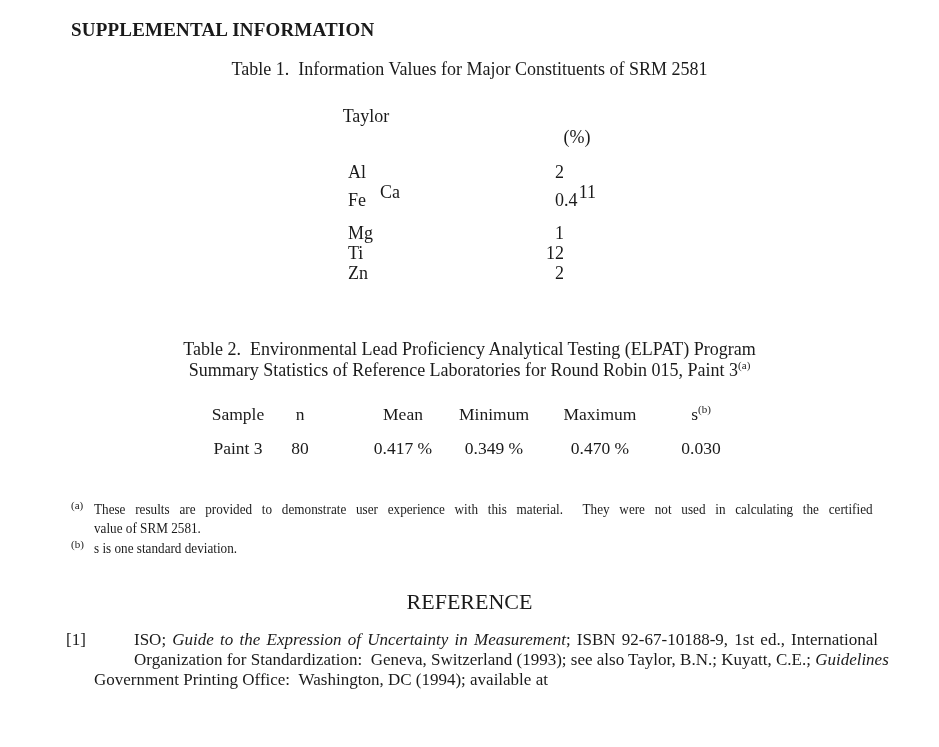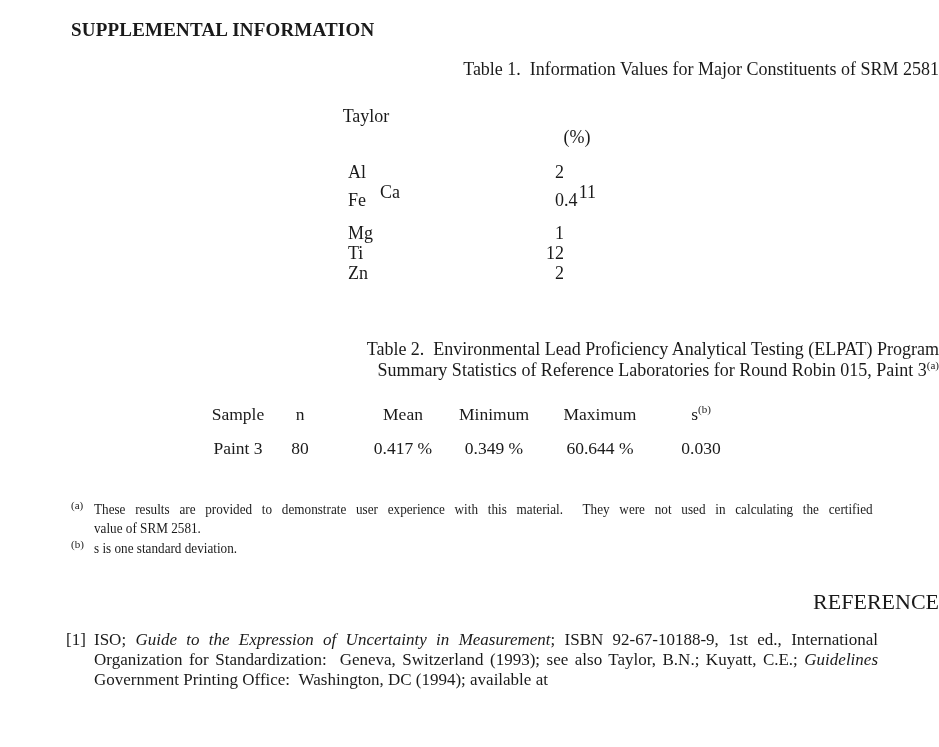--- a/index.html
+++ b/index.html
@@ -2,21 +2,21 @@
 <html><head>
 <meta charset="utf-8">
 <style>
   html,body{margin:0;padding:0;background:#ffffff;}
   .page{
     position:relative;width:939px;height:747px;background:#ffffff;
     font-family:"Liberation Serif","DejaVu Serif",serif;color:#1a1a1a;
     overflow:hidden;
   }
   .abs{position:absolute;}
-  .center{text-align:right;width:939px;left:0;}
+  .center{text-align:center;width:939px;left:0;}
 
   
   .doc-heading{top:19px;left:71px;font-size:19px;font-weight:bold;line-height:22px;letter-spacing:.2px;}
 
   
   .t1-caption{top:59px;font-size:18px;line-height:21px;}
   .t2-caption1{top:339px;font-size:18px;line-height:21px;}
   .t2-caption2{top:360px;font-size:18px;line-height:21px;}
   sup.cap-sup{font-size:11px;line-height:0;}
 
@@ -43,21 +43,21 @@
     transform:scaleX(0.85);transform-origin:left top;
   }
   .fn-line{white-space:nowrap;}
   .fn-line.just{text-align:justify;text-align-last:justify;text-justify:inter-word;}
 
   
   .ref-heading{top:591px;font-size:22px;line-height:21px;}
   .ref-label{top:630px;left:66px;font-size:17px;line-height:20.2px;}
   .ref-block{top:630px;left:94px;width:784px;font-size:17px;line-height:20.2px;}
   .ref-line{white-space:nowrap;}
-  .ref-line.just{text-align:justify;text-align-last:justify;text-justify:inter-word;}
+  .ref-line.just{text-align:justify;text-align-last:justify;text-justify:inter-word;margin-left:40px;}
   .ital{font-style:italic;}
 </style>
 </head>
 <body>
 
 <div class="page">
 
   <div class="abs doc-heading">SUPPLEMENTAL INFORMATION</div>
 
   <div class="abs center t1-caption">Table 1. &nbsp;Information Values for Major Constituents of SRM 2581</div>
@@ -113,21 +113,21 @@
       <div class="t2col" style="left: 338px; top: 404px;">
         <div class="t2head"><span>Mean</span></div>
         <div class="t2val">0.417 %</div>
       </div>
       <div class="t2col" style="left: 429px; top: 404px;">
         <div class="t2head"><span>Minimum</span></div>
         <div class="t2val">0.349 %</div>
       </div>
       <div class="t2col" style="left: 535px; top: 404px;">
         <div class="t2head"><span>Maximum</span></div>
-        <div class="t2val">60.644 %</div>
+        <div class="t2val">0.470 %</div>
       </div>
       <div class="t2col" style="left: 636px; top: 404px;">
         <div class="t2head"><span>s</span><sup class="hdr-sup">(b)</sup></div>
         <div class="t2val">0.030</div>
       </div>
     </div>
 
   <div id="fn-markers">
       <div class="abs fn-marker" style="left: 71px; top: 499px;">(a)</div>
       <div class="abs fn-marker" style="left: 71px; top: 537.6px;">(b)</div>

